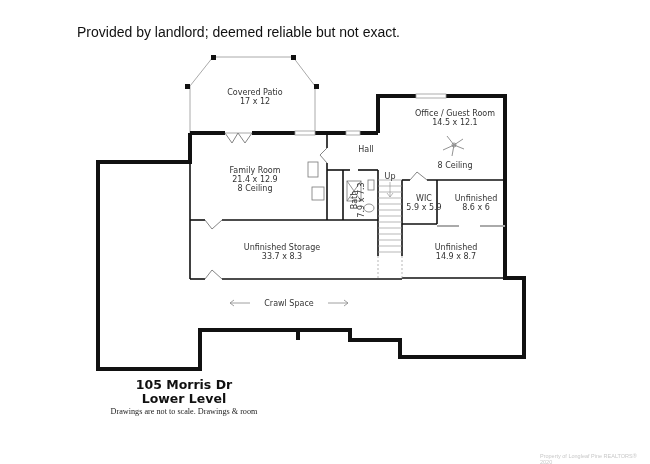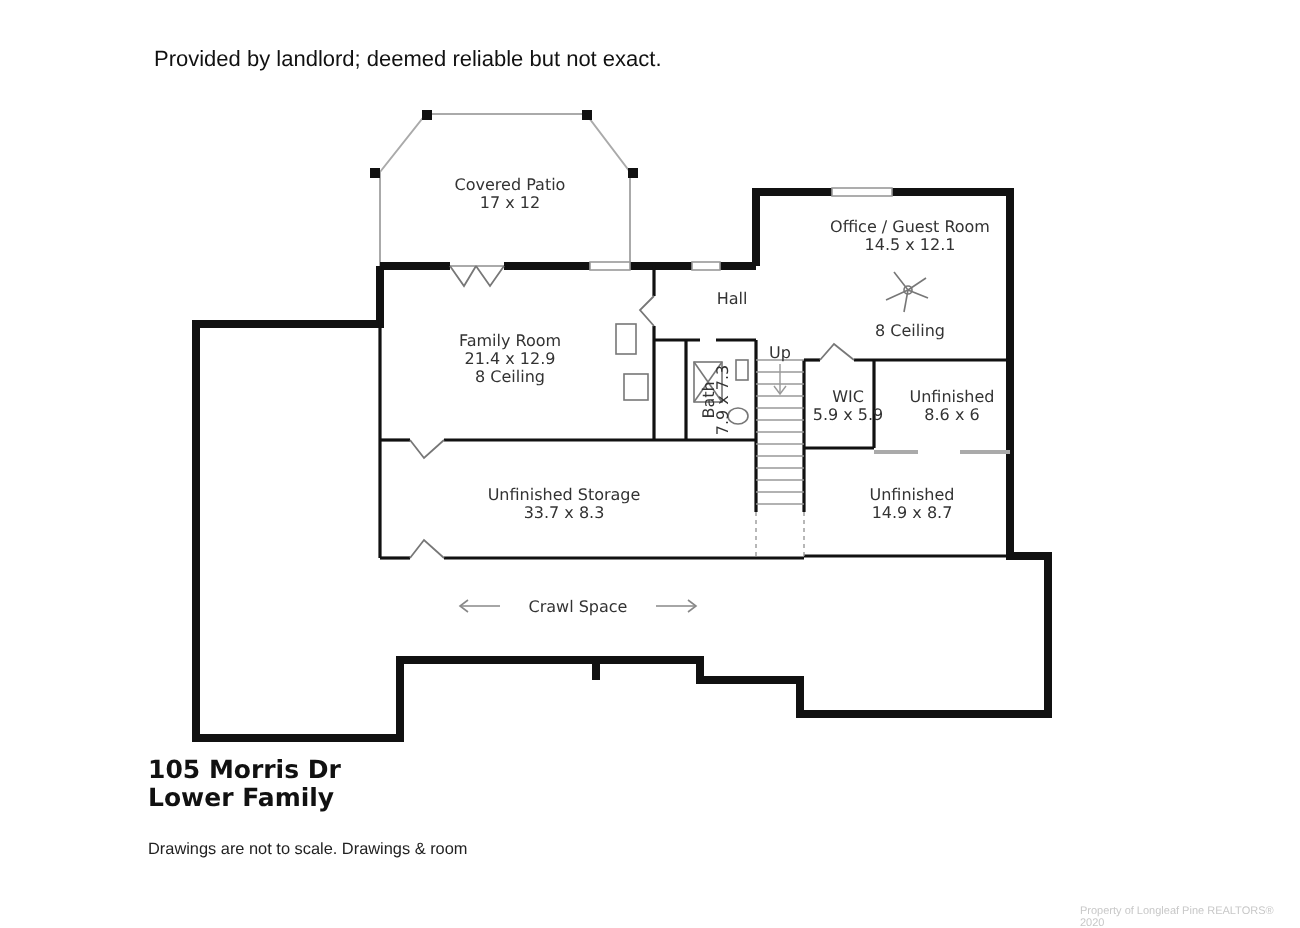--- a/index.html
+++ b/index.html
@@ -1,23 +1,23 @@
 <!DOCTYPE html>
 <html><head>
 <meta charset="utf-8">
 <style>
   html, body { margin:0; padding:0; background:#ffffff; }
   body { width:650px; height:464px; position:relative; overflow:hidden; font-family:"DejaVu Sans", sans-serif; }
-  .disclaimer-top { position:absolute; left:77px; top:24px; font-family:"Liberation Sans", sans-serif; font-size:11px; color:#111; }
+  .disclaimer-top { position:absolute; left:77px; top:24px; font-family:"Liberation Sans", sans-serif; font-size:14px; color:#111; }
   svg.plan { position:absolute; left:0; top:0; }
   .room-label { font-family:"DejaVu Sans", sans-serif; font-size:8px; fill:#333; text-anchor:middle; }
-  .title-block { position:absolute; left:74px; top:378px; width:220px; }
+  .title-block { position:absolute; left:74px; top:378px; width:220px; text-align:center; }
   .title-addr { font-family:"DejaVu Sans", sans-serif; font-weight:bold; font-size:12.5px; color:#111; line-height:14px; }
   .title-level { font-family:"DejaVu Sans", sans-serif; font-weight:bold; font-size:12.5px; color:#111; line-height:14px; }
-  .title-note { font-family:Liberation Sans, sans-serif; font-size:8.2px; color:#222; line-height:10.5px; margin-top:14px; }
+  .title-note { font-family:Liberation Serif, serif; font-size:8.2px; color:#222; line-height:10.5px; margin-top:1px; }
   .watermark { position:absolute; left:540px; top:453px; font-family:"Liberation Sans", sans-serif; font-size:5.5px; color:#c8c8c8; }
 </style>
 </head>
 <body>
 
 <div class="disclaimer-top">Provided by landlord; deemed reliable but not exact.</div>
 
 <svg class="plan" width="650" height="464" viewBox="0 0 650 464">
 
   <g>
@@ -161,17 +161,17 @@
   <text class="room-label" x="282" y="259">33.7 x 8.3</text>
 
   <text class="room-label" x="456" y="250">Unfinished</text>
   <text class="room-label" x="456" y="259">14.9 x 8.7</text>
 
   <text class="room-label" x="289" y="306">Crawl Space</text>
 </svg>
 
 <div class="title-block">
   <div class="title-addr">105 Morris Dr</div>
-  <div class="title-level">Lower Family</div>
+  <div class="title-level">Lower Level</div>
   <div class="title-note">Drawings are not to scale. Drawings &amp; room</div>
 </div>
 
 <div class="watermark">Property of Longleaf Pine REALTORS® 2020</div>
 
 </body></html>

